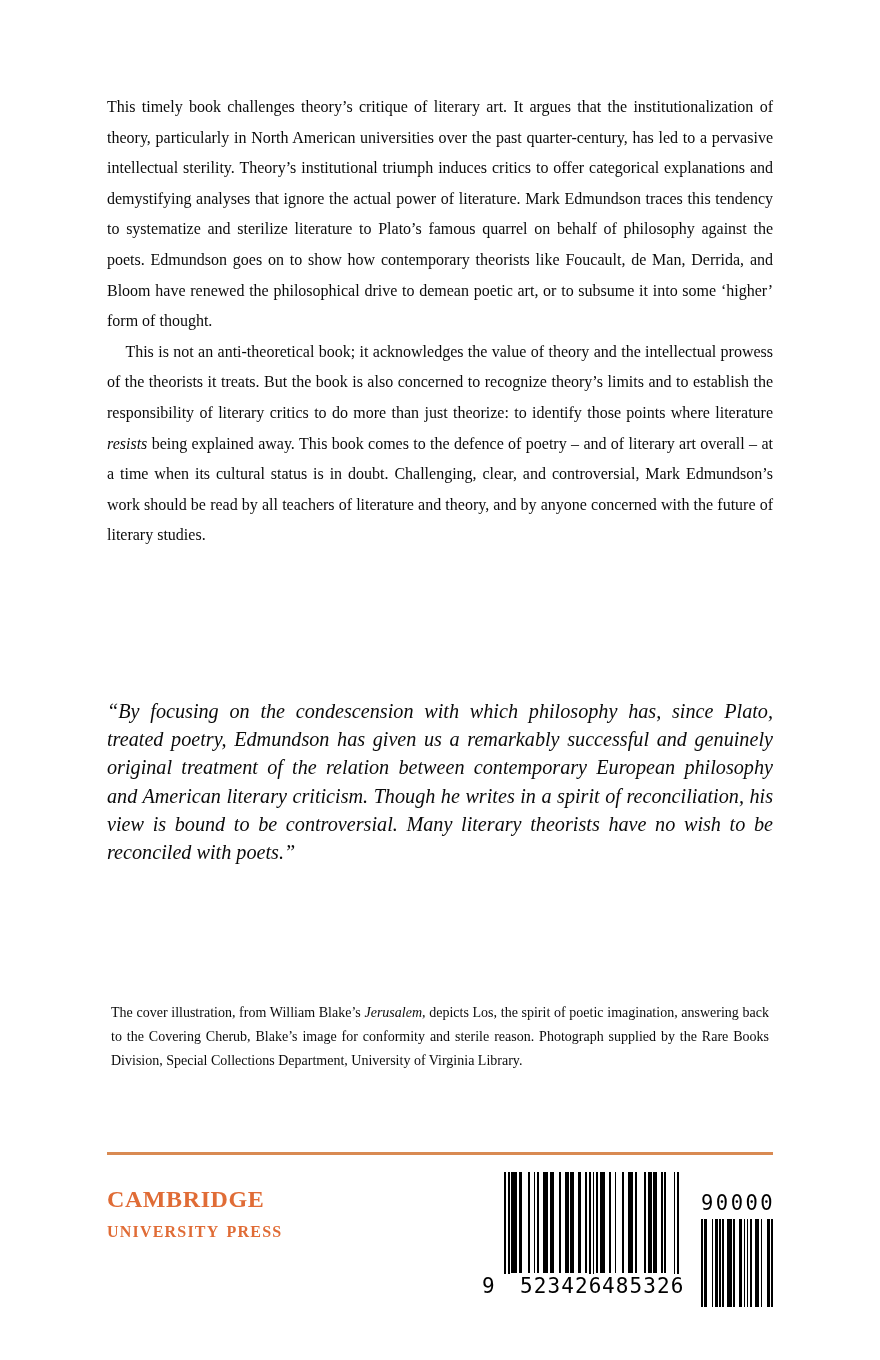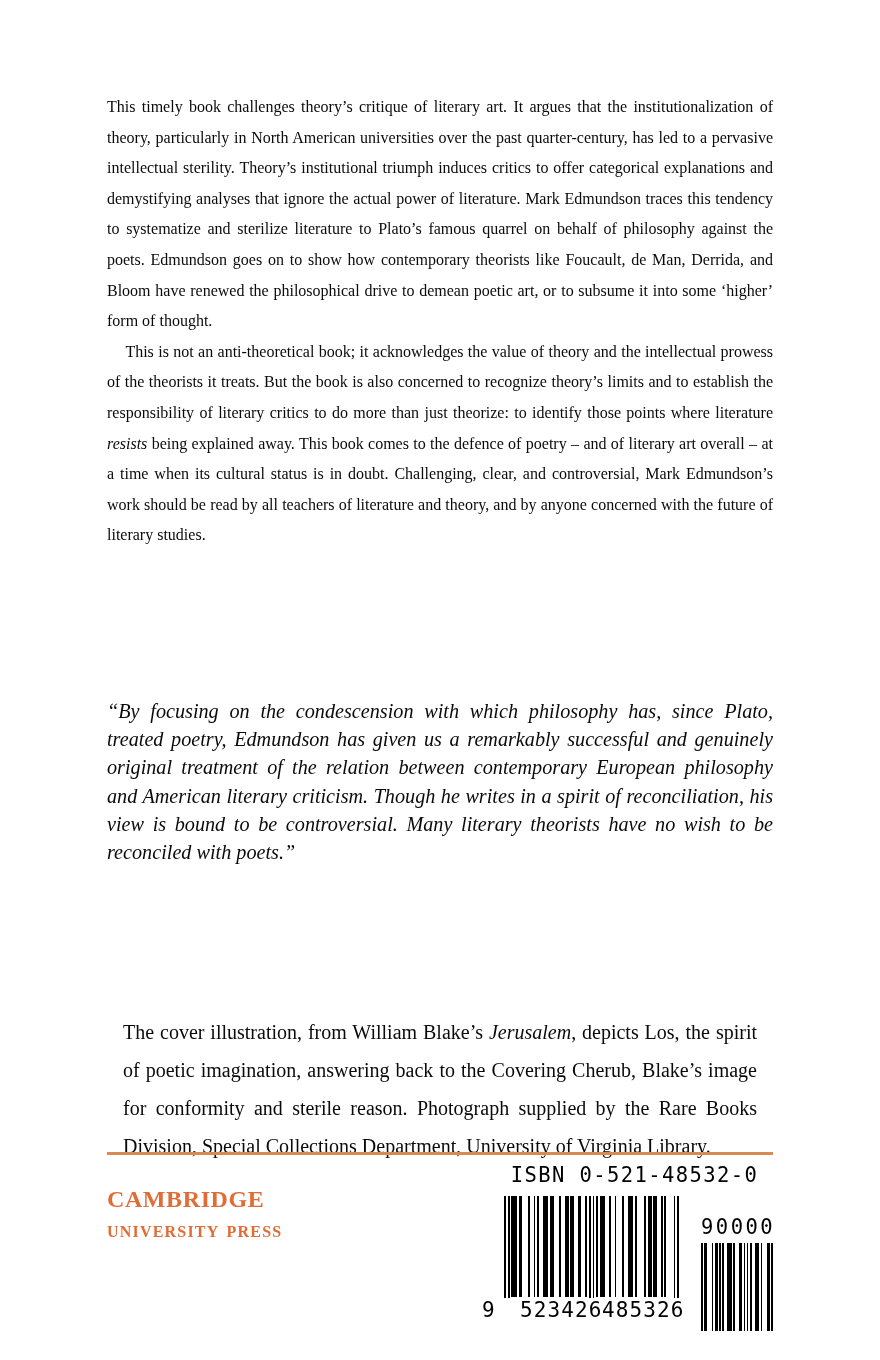--- a/index.html
+++ b/index.html
@@ -70,23 +70,23 @@
   }
 
   
   .credits {
     position: absolute;
     top: 997px;
     left: 0;
     width: 666px;
   }
   .credits p {
-    margin: 16px;
-    font-size: 20px;
-    line-height: 38px;
+    margin: 4px;
+    font-size: 14px;
+    line-height: 24px;
     text-align: justify;
     text-justify: inter-word;
   }
   .credits p.designer {
     margin-top: 22px;
     text-align: left;
   }
   .credits em { font-style: italic; }
 
   
@@ -224,21 +224,20 @@
   </div>
 
   <div class="rule"></div>
 
   <div class="logo">
     <div class="line1">CAMBRIDGE</div>
     <div class="line2">UNIVERSITY PRESS</div>
   </div>
 
   <div class="barcode-area">
-    <div class="isbn-text">ISBN 0-521-48532-0</div>
 
     <div class="codes">
 
       <div class="ean13">
         <div class="bars" id="ean13-bars">
             <span class="bar tall" style="width: 1.05263%;"></span>
             <span class="sp" style="width: 1.05263%;"></span>
             <span class="bar tall" style="width: 1.05263%;"></span>
             <span class="sp" style="width: 1.05263%;"></span>
             <span class="bar short" style="width: 1.05263%;"></span>

